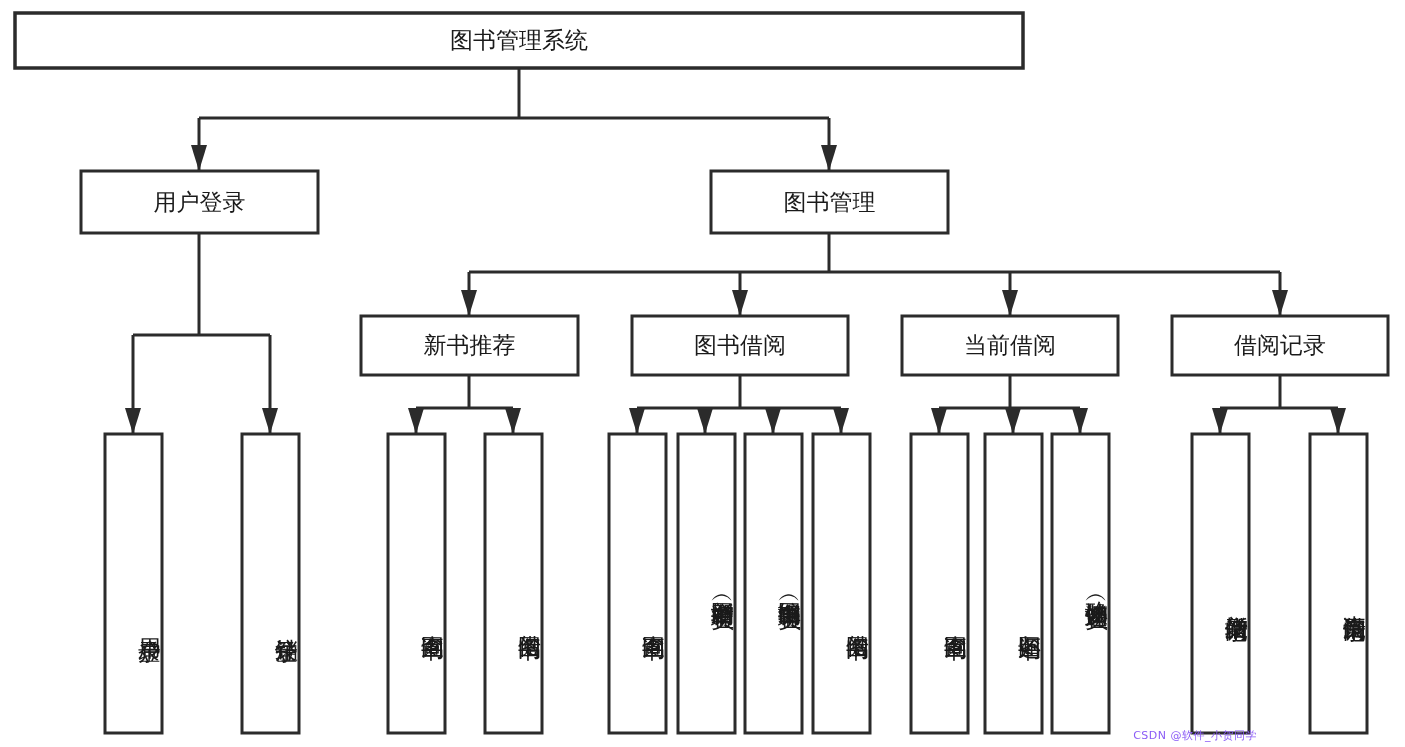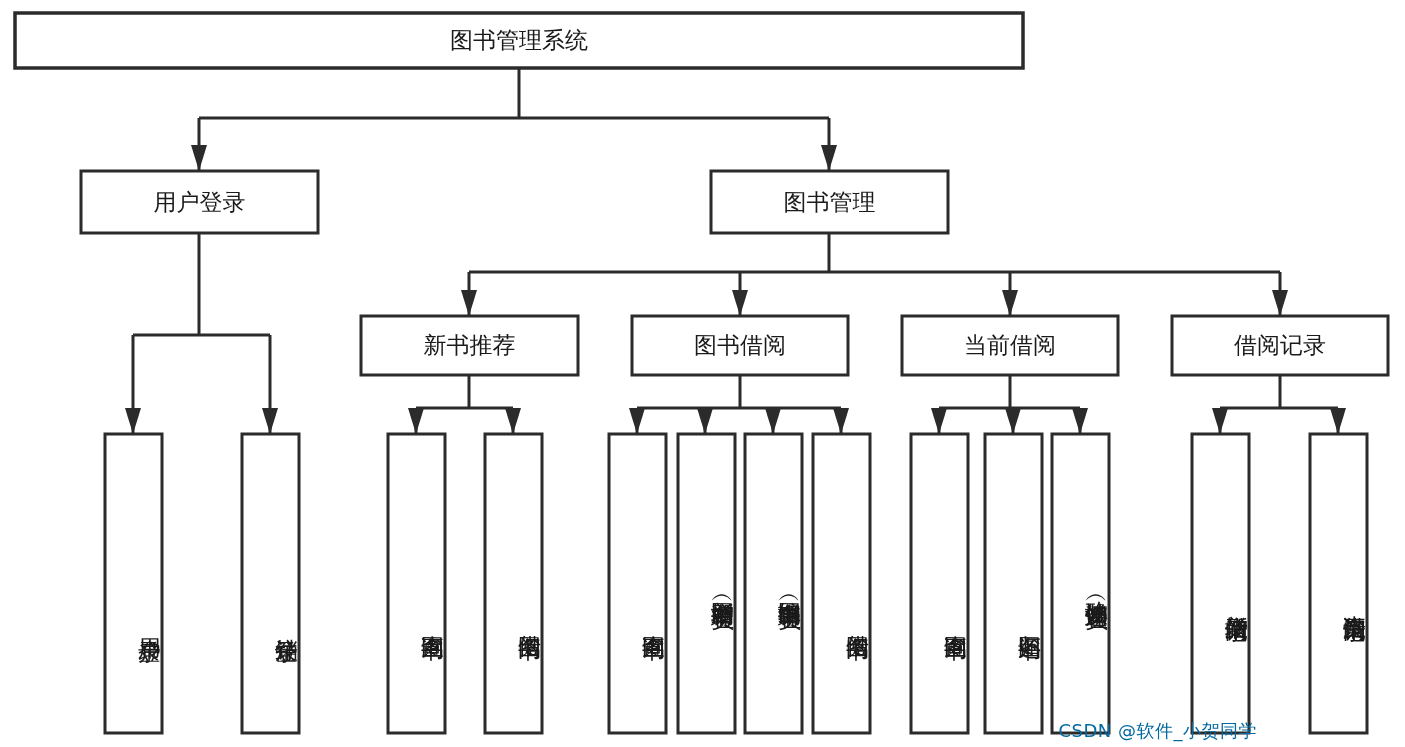--- a/index.html
+++ b/index.html
@@ -76,22 +76,22 @@
     display: flex;
     align-items: flex-start;
     justify-content: center;
     pointer-events: none;
   }
   #watermark {
     position: absolute;
     right: 8px;
     bottom: 4px;
     font-family: "DejaVu Sans", "Liberation Sans", sans-serif;
-    font-size: 18px;
-    color: #0369a1;
+    font-size: 11px;
+    color: #8b5cf6;
     white-space: nowrap;
     letter-spacing: 0.5px;
   }
 </style>
 </head>
 <body>
 
 <div id="diagram-root">
 
   <svg id="tree-svg" viewBox="0 0 1405 747" xmlns="http://www.w3.org/2000/svg">

